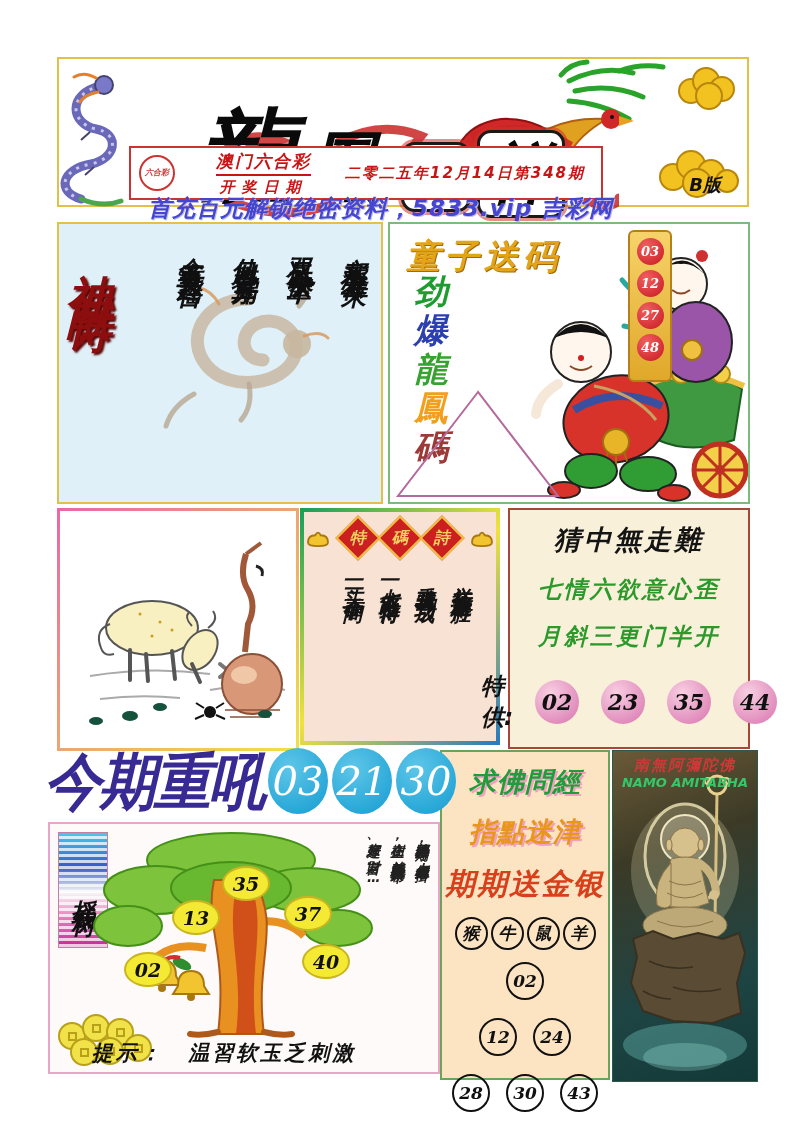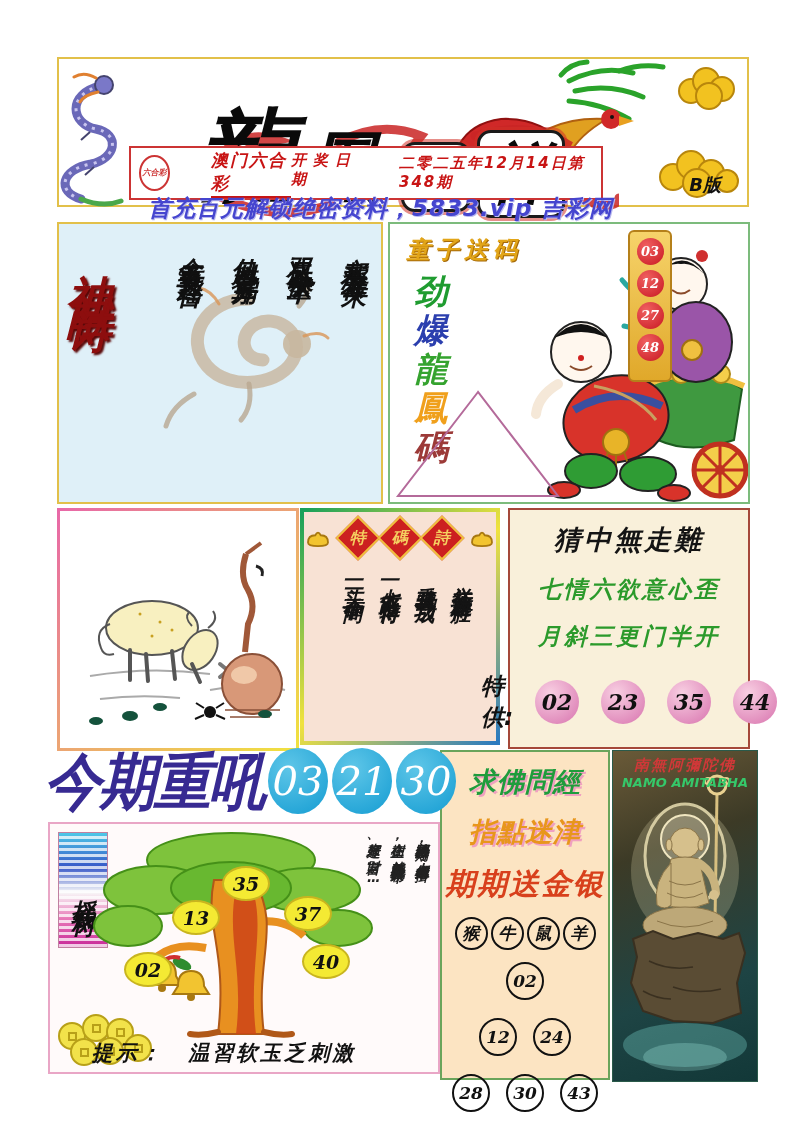--- a/index.html
+++ b/index.html
@@ -21,21 +21,21 @@
   .tc3{left:212px;top:28px;width:64px;height:64px;font-size:50px;}
   .tc4{left:288px;top:16px;width:82px;height:82px;font-size:66px;}
   .phoenix-svg{position:absolute;right:58px;top:0;width:270px;height:145px;z-index:2;}
   .cloud1{position:absolute;right:4px;top:4px;width:74px;height:50px;z-index:2;}
   .cloud2{position:absolute;right:2px;bottom:4px;width:92px;height:56px;z-index:2;}
   .info-box{position:absolute;left:70px;bottom:5px;width:470px;height:50px;border:2px solid #cc3434;
             background:#fff;display:flex;align-items:center;z-index:6;}
   .logo-circle{width:32px;height:32px;border-radius:50%;border:2px solid #cc3434;margin:0 6px 0 8px;
                display:flex;align-items:center;justify-content:center;color:#cc3434;font-size:8px;
                font-weight:bold;text-align:center;line-height:1;}
-  .brand-col{display:flex;flex-direction:row;align-items:flex-start;margin-left:35px;}
+  .brand-col{display:flex;flex-direction:column;align-items:center;margin-left:35px;}
   .brand{color:#c81414;font-weight:900;font-size:17px;letter-spacing:2px;
          border-bottom:2px solid #c81414;padding-bottom:1px;}
   .draw-label{color:#c81414;font-weight:900;font-size:15px;letter-spacing:7px;margin-top:2px;}
   .date-text{color:#c81414;font-weight:900;font-size:15px;margin-left:34px;letter-spacing:2px;}
   .edition{position:absolute;right:26px;bottom:8px;color:#111;font-weight:900;font-size:18px;z-index:6;}
 
   
   .promo{position:absolute;left:148px;top:193px;z-index:9;font-size:23px;font-weight:900;
          color:#4545cf;letter-spacing:1px;text-shadow:1px 1px 0 #b9b9ef;}
 
@@ -45,21 +45,21 @@
   .poem-title{position:absolute;left:8px;top:14px;writing-mode:vertical-rl;text-orientation:upright;
               font-size:44px;font-weight:900;color:#8d0e0e;letter-spacing:12px;line-height:1;
               font-family:"DejaVu Serif",serif;text-shadow:2px 2px 2px #5a0808;}
   .watermark{position:absolute;left:40px;top:20px;width:250px;height:245px;opacity:.8;}
   .poem-lines{position:absolute;right:14px;top:14px;height:252px;writing-mode:vertical-rl;
               text-orientation:upright;font-size:25px;font-weight:900;color:#101010;}
   .poem-lines div{margin-left:26px;letter-spacing:4px;line-height:1.15;}
 
   .boy-panel{position:absolute;left:388px;top:222px;width:358px;height:278px;
              background:#fff;border:2px solid #7cbb7c;}
-  .boy-title{position:absolute;left:16px;top:10px;font-size:24px;font-weight:900;color:#e2a518;
+  .boy-title{position:absolute;left:16px;top:10px;font-size:34px;font-weight:900;color:#e2a518;
              letter-spacing:5px;text-shadow:1px 1px 0 #a5690a;}
   .vchars{position:absolute;left:24px;top:50px;display:flex;flex-direction:column;gap:5px;
           font-size:34px;font-weight:900;line-height:1;}
   .c0{color:#1f9c30}.c1{color:#2b3fae}.c2{color:#35a32f}.c3{color:#f0a01c}.c4{color:#9c3a38}
   .tablet{position:absolute;left:238px;top:6px;width:44px;height:152px;border:2px solid #b5801a;
           border-radius:6px;background:linear-gradient(#f6d36a,#e0a82a);display:flex;
           flex-direction:column;align-items:center;gap:5px;padding-top:6px;box-sizing:border-box;z-index:4;}
   .red-ball{width:27px;height:27px;border-radius:50%;color:#fff;font-size:13px;font-weight:bold;
             background:radial-gradient(circle at 35% 30%,#f06060,#c81822);
             display:flex;align-items:center;justify-content:center;font-family:"DejaVu Serif",serif;}

